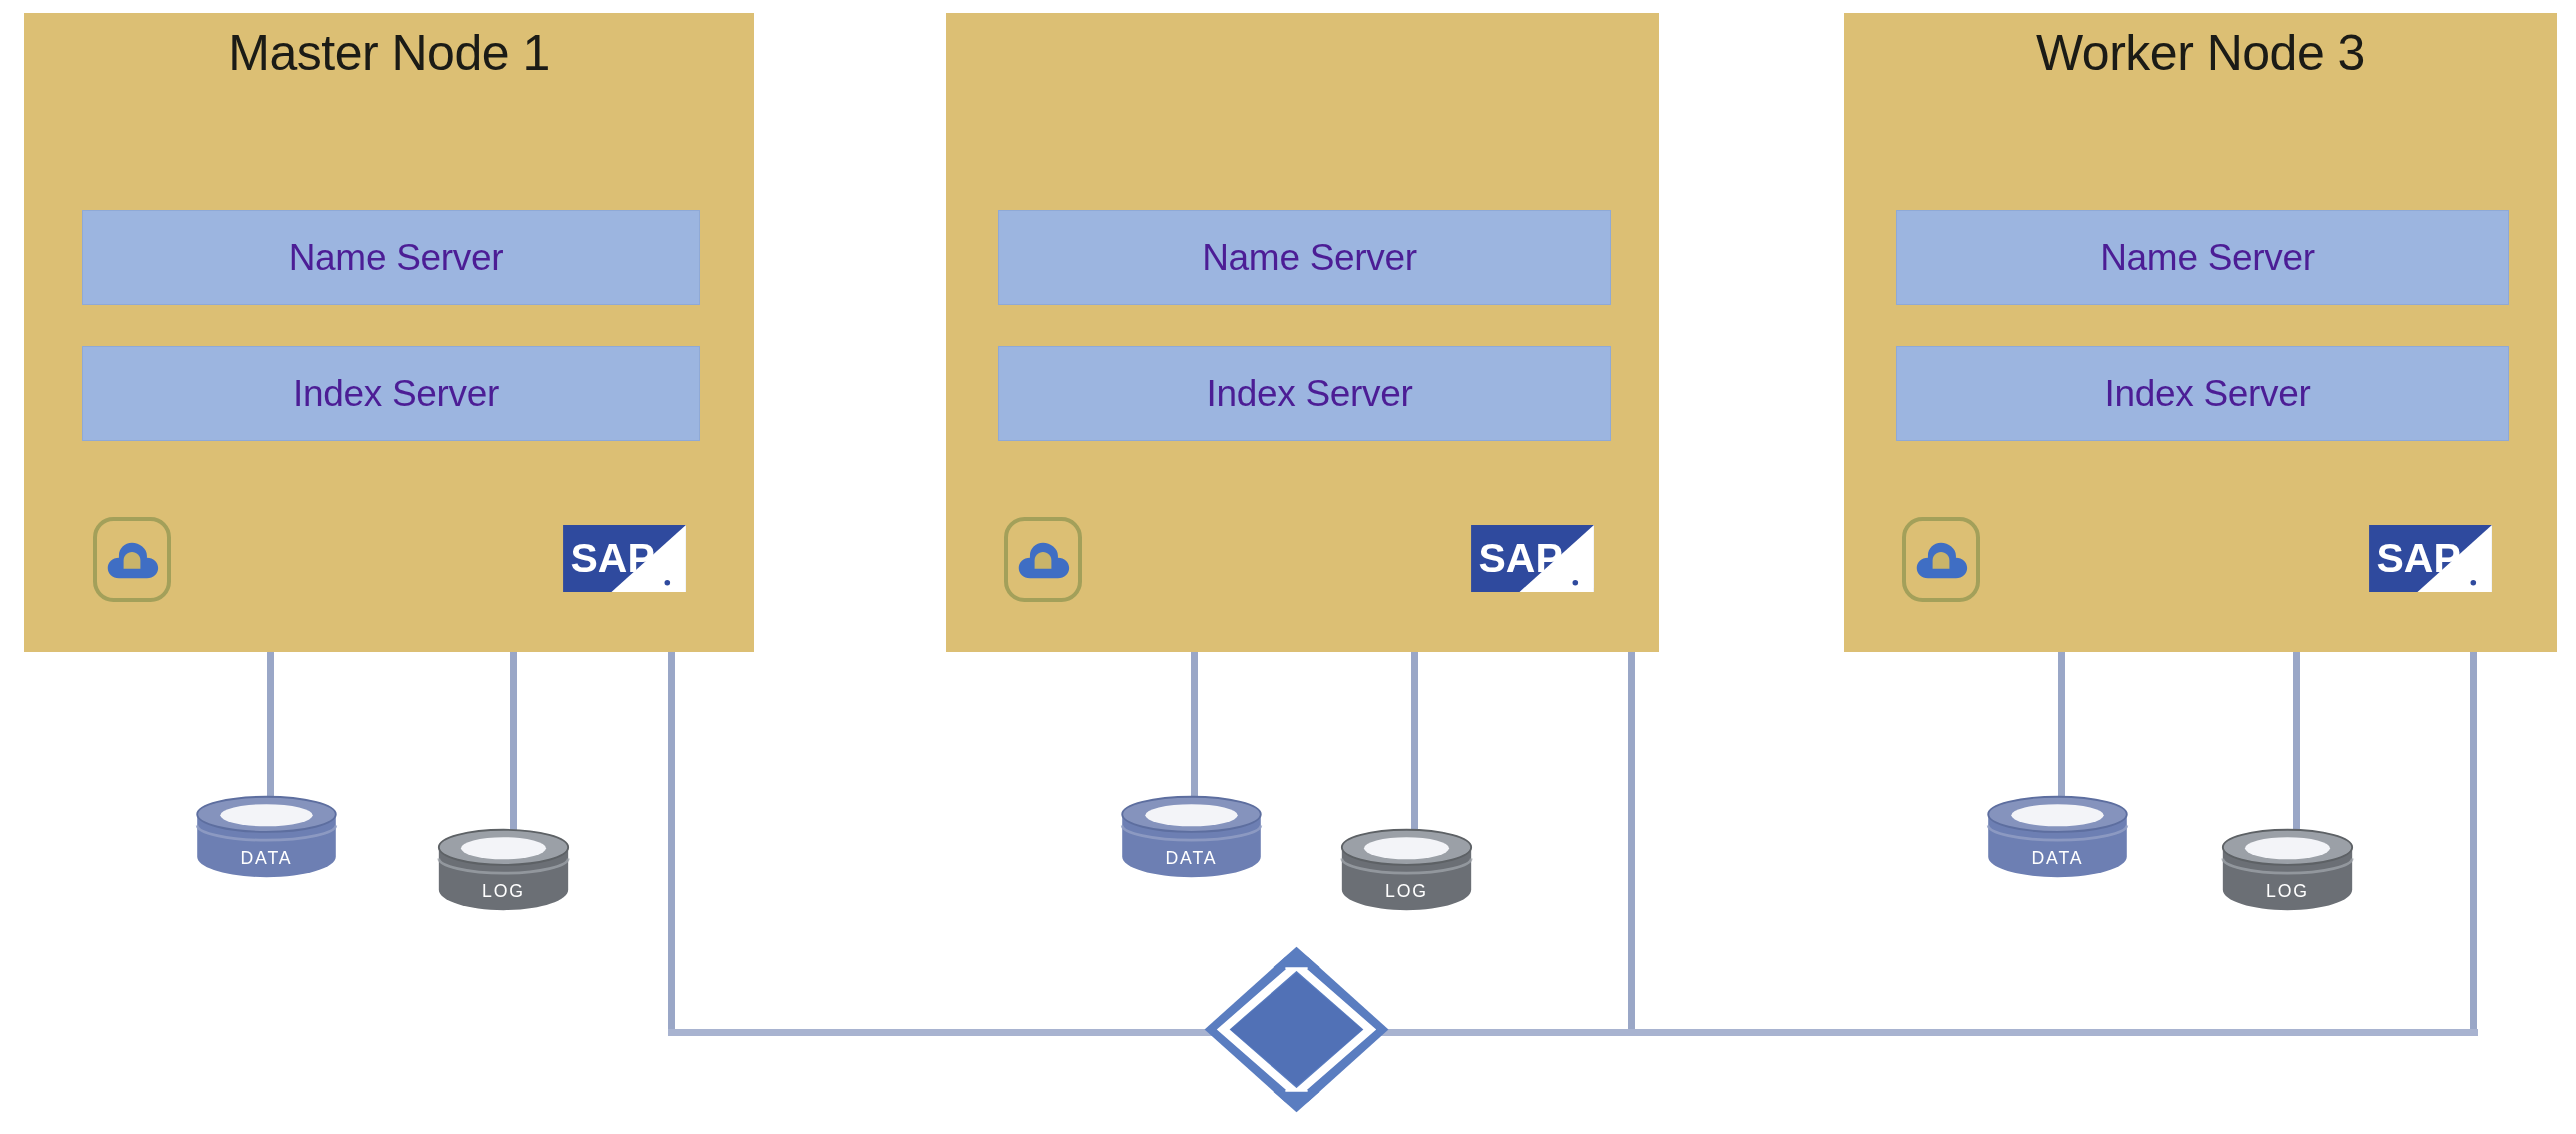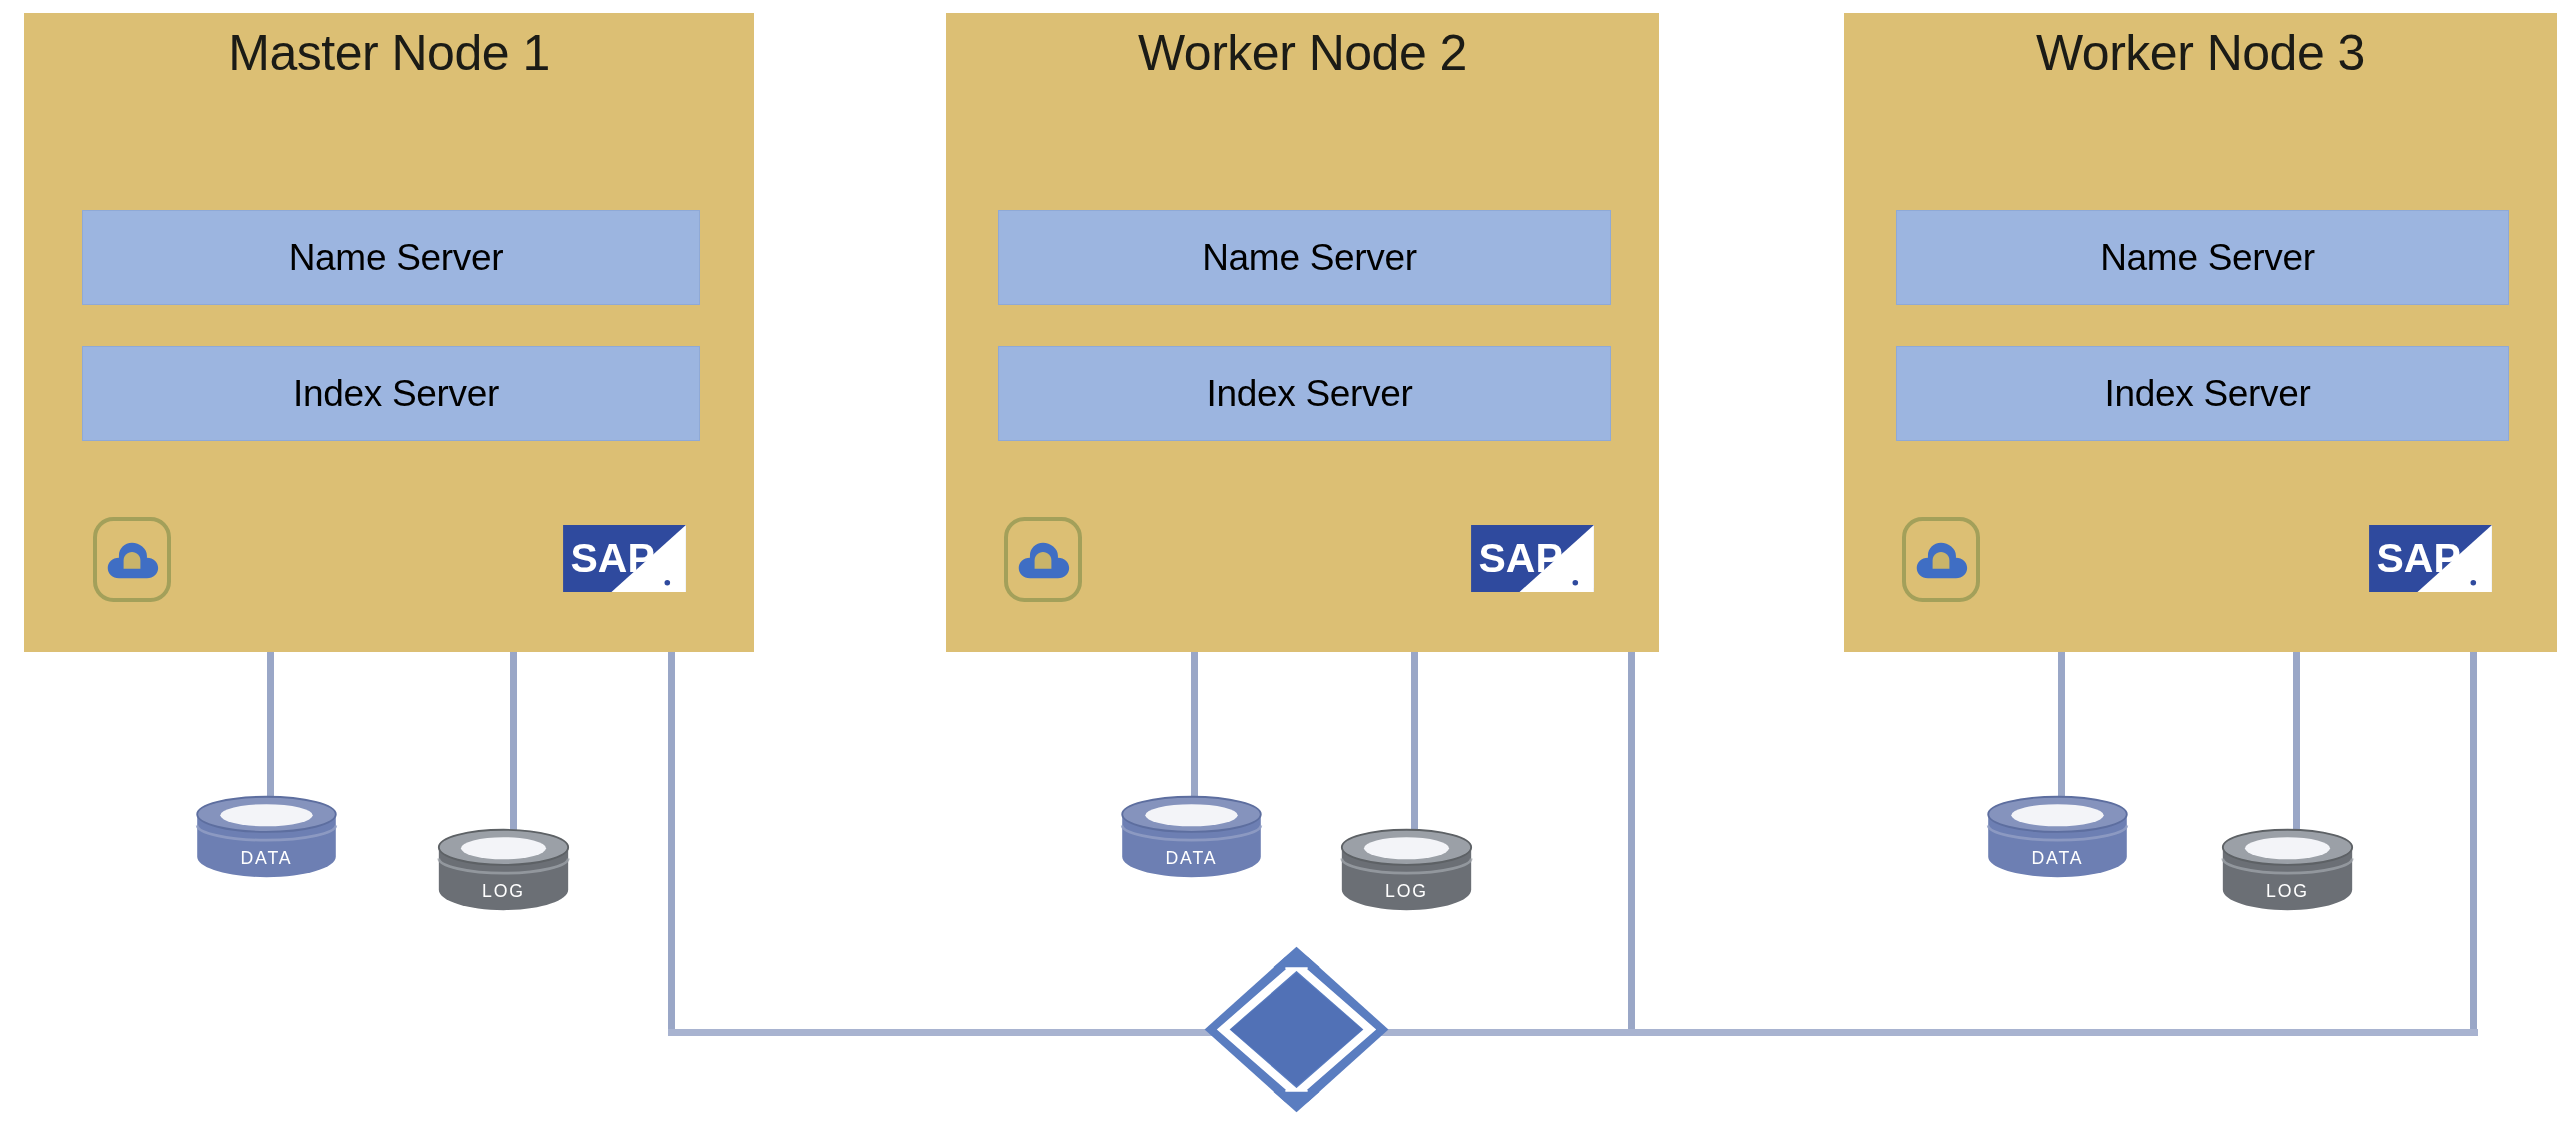--- a/index.html
+++ b/index.html
@@ -56,21 +56,21 @@
     position: absolute;
     background: #9cb5e0;
     border: 0.9px solid #8fa9d6;
     box-sizing: border-box;
     display: flex;
     align-items: center;
     justify-content: center;
   }
   .server-bar span {
     font-size: 37px;
-    color: #000000;
+    color: #4c1d95;
     font-weight: 400;
     letter-spacing: -0.3px;
     white-space: nowrap;
     margin-left: 10px;
   }
 
   
   .cloud-badge {
     position: absolute;
     width: 78px;
@@ -161,21 +161,20 @@
       <svg width="123" height="67" viewBox="0 0 132 72" aria-hidden="true">
         <rect x="0" y="0" width="132" height="72" fill="#2f4a9e"></rect>
         <polygon points="132,0 132,72 52,72" fill="#ffffff"></polygon>
         <text x="8" y="50" font-family="'Liberation Sans', sans-serif" font-size="44" font-weight="700" fill="#ffffff">SAP</text>
         <circle cx="112" cy="62" r="3" fill="#2f4a9e"></circle>
       </svg>
     </div>
   </div>
 
   <div class="node" style="left:946px; top:13px; width:713px; height:639px;">
-    <div class="node-title">Worker Node 2</div>
 
     <div class="server-bar" style="left:52px; top:197px; width:613px; height:95px;">
       <span>Name Server</span>
     </div>
     <div class="server-bar" style="left:52px; top:333px; width:613px; height:95px;">
       <span>Index Server</span>
     </div>
 
     <div class="cloud-badge" style="left:58px; top:504px;">
       <svg width="56" height="45" viewBox="0 0 60 48" aria-hidden="true">

